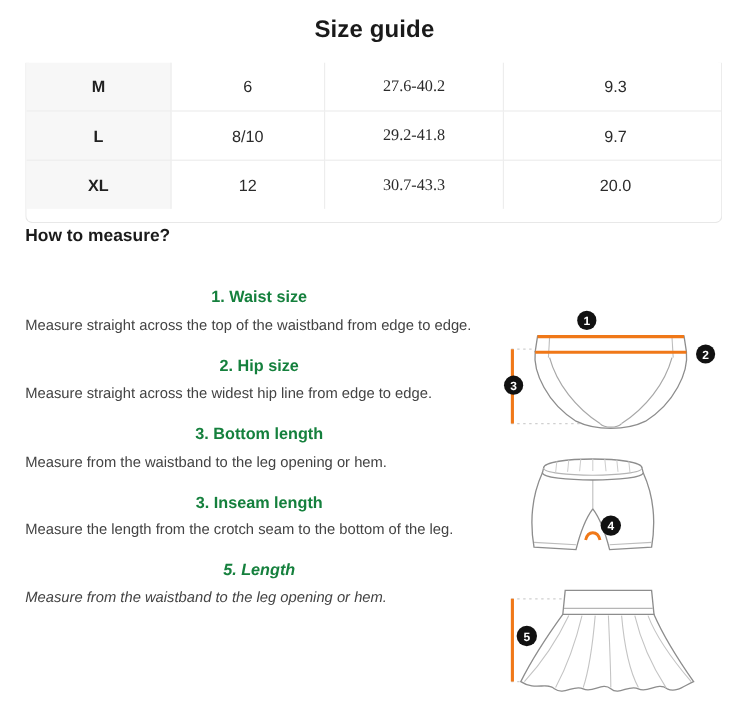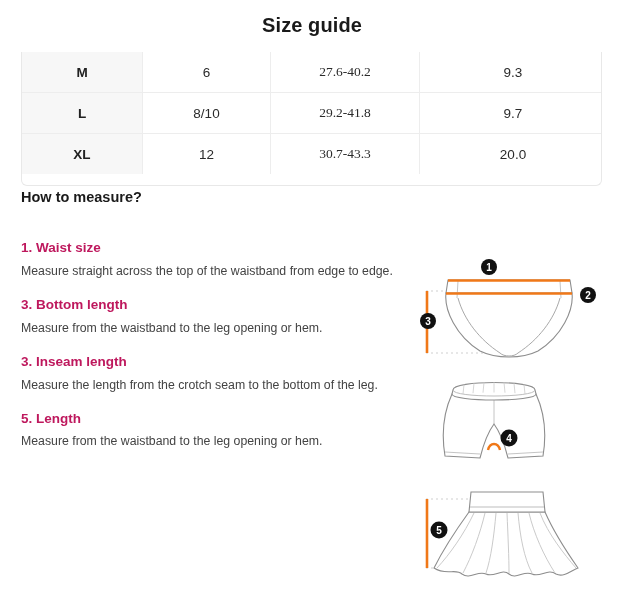--- a/index.html
+++ b/index.html
@@ -80,27 +80,28 @@
     color: #1a1a1a;
     margin: 0;
   }
   .measure-list {
     position: absolute;
     left: 21px;
     top: 240px;
     width: 390px;
   }
   .measure-item { margin-bottom: 17px; }
-  .measure-item:last-child { margin-bottom: 14px; }
+  .measure-item:last-child { margin-bottom: 14px; font-style: italic; }
   .measure-head {
     font-size: 13.5px;
     font-weight: 600;
-    color: #be185d;
+    color: #15803d;
     margin: 0 0 7px 0;
     line-height: 1.25;
+    text-align: center;
   }
   .measure-desc {
     font-size: 12.3px;
     color: #434343;
     margin: 0;
     line-height: 1.3;
   }
 
   
   .figure {
@@ -143,20 +144,24 @@
 </div>
 
 <h2 class="howto-title">How to measure?</h2>
 
 <div class="measure-list">
   <div class="measure-item">
     <p class="measure-head">1. Waist size</p>
     <p class="measure-desc">Measure straight across the top of the waistband from edge to edge.</p>
   </div>
   <div class="measure-item">
+    <p class="measure-head">2. Hip size</p>
+    <p class="measure-desc">Measure straight across the widest hip line from edge to edge.</p>
+  </div>
+  <div class="measure-item">
     <p class="measure-head">3. Bottom length</p>
     <p class="measure-desc">Measure from the waistband to the leg opening or hem.</p>
   </div>
   <div class="measure-item">
     <p class="measure-head">3. Inseam length</p>
     <p class="measure-desc">Measure the length from the crotch seam to the bottom of the leg.</p>
   </div>
   <div class="measure-item">
     <p class="measure-head">5. Length</p>
     <p class="measure-desc">Measure from the waistband to the leg opening or hem.</p>

